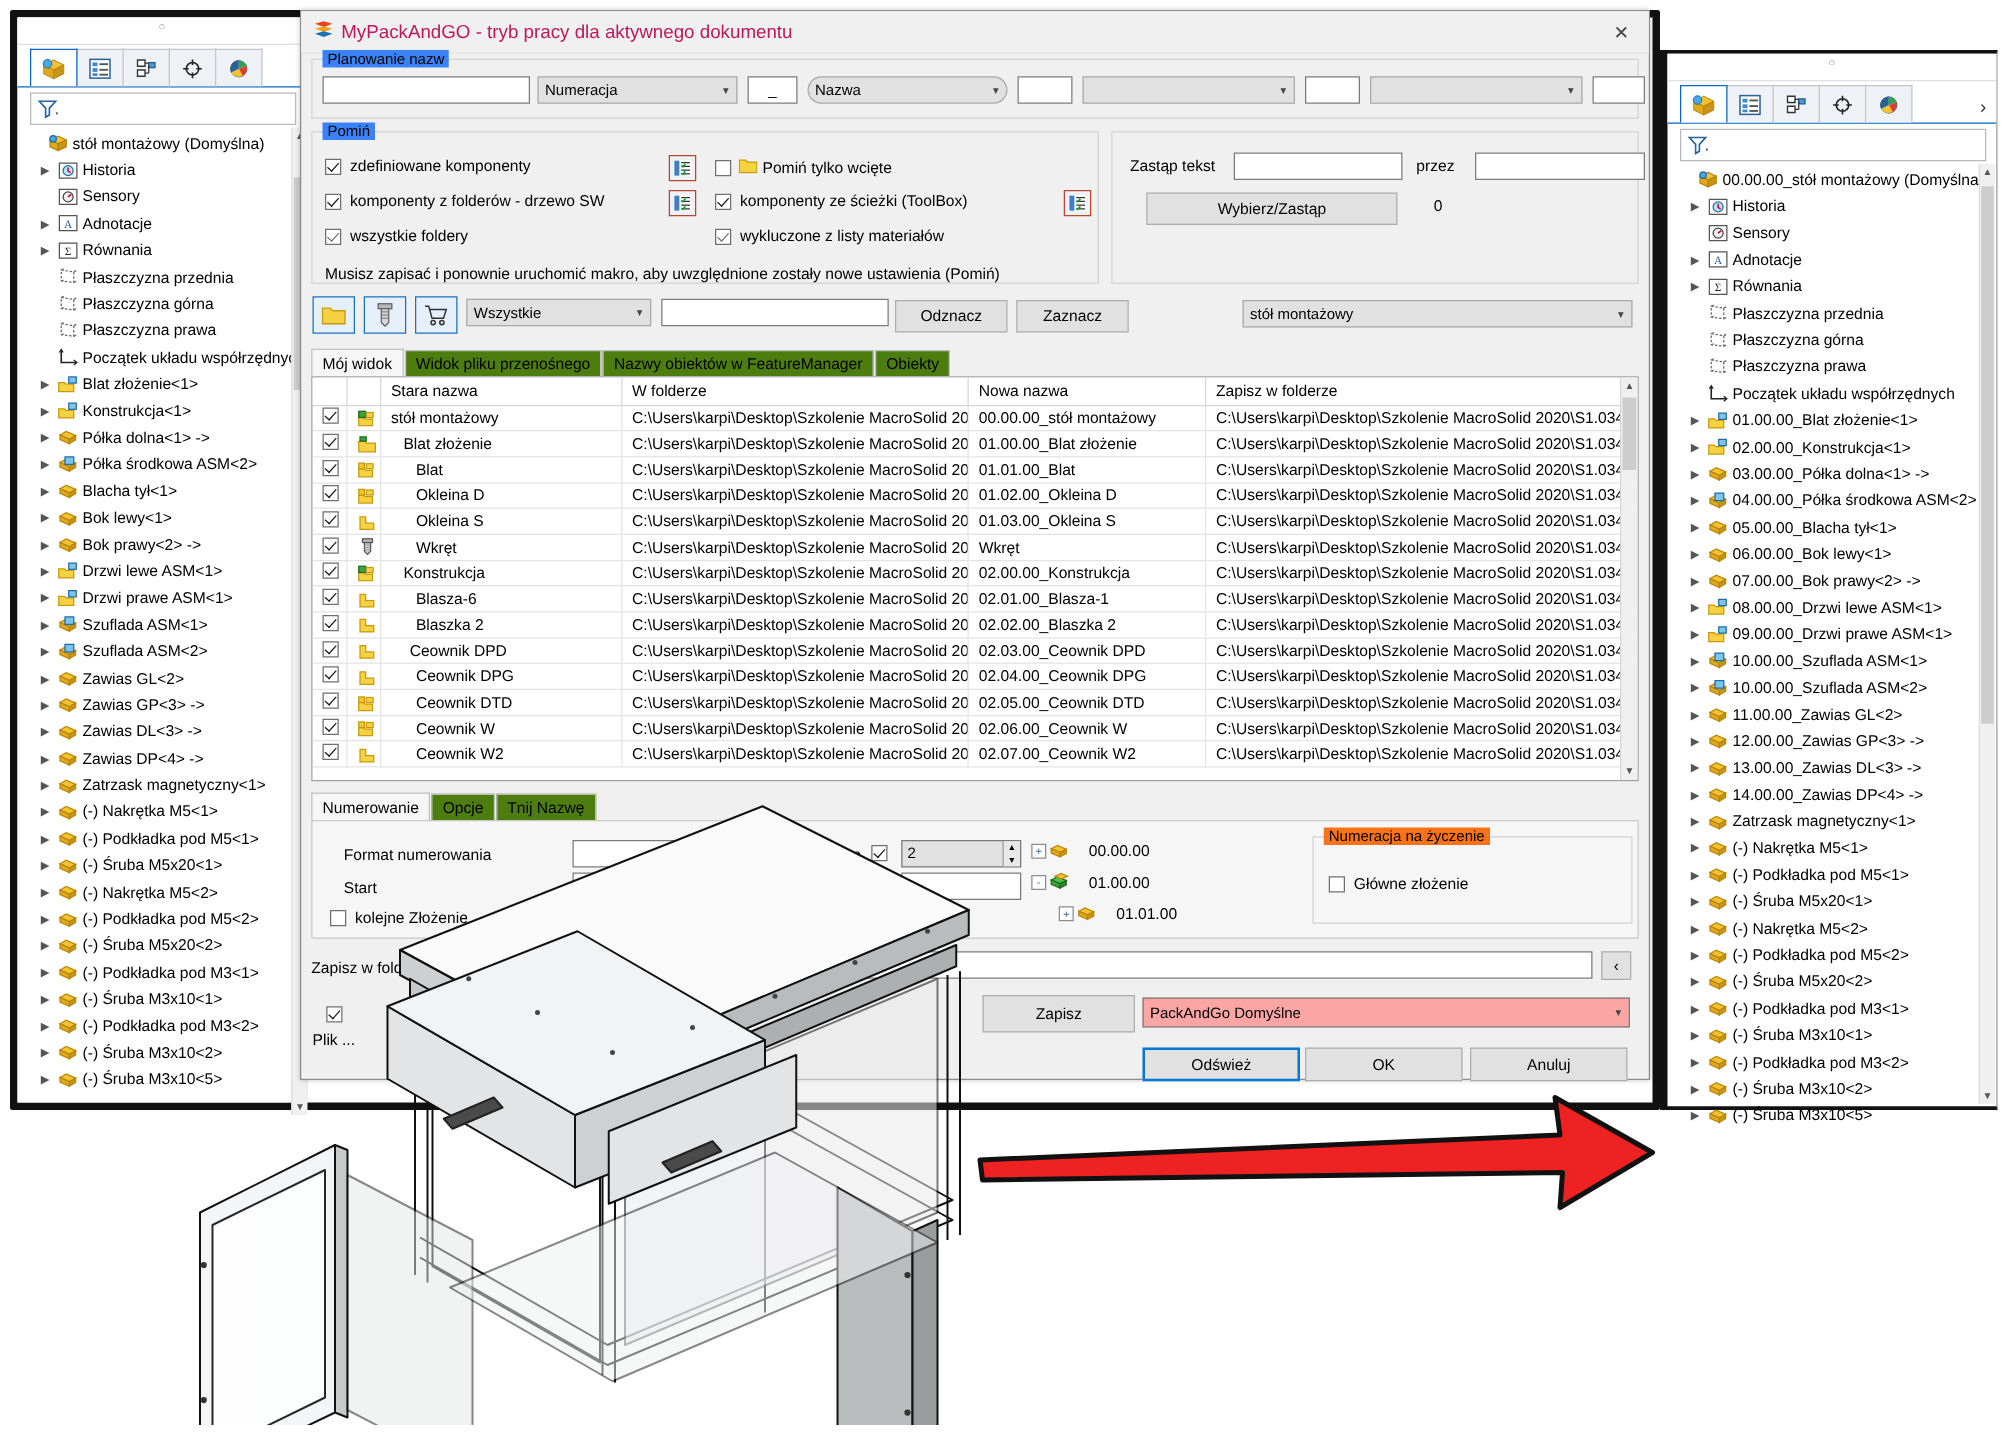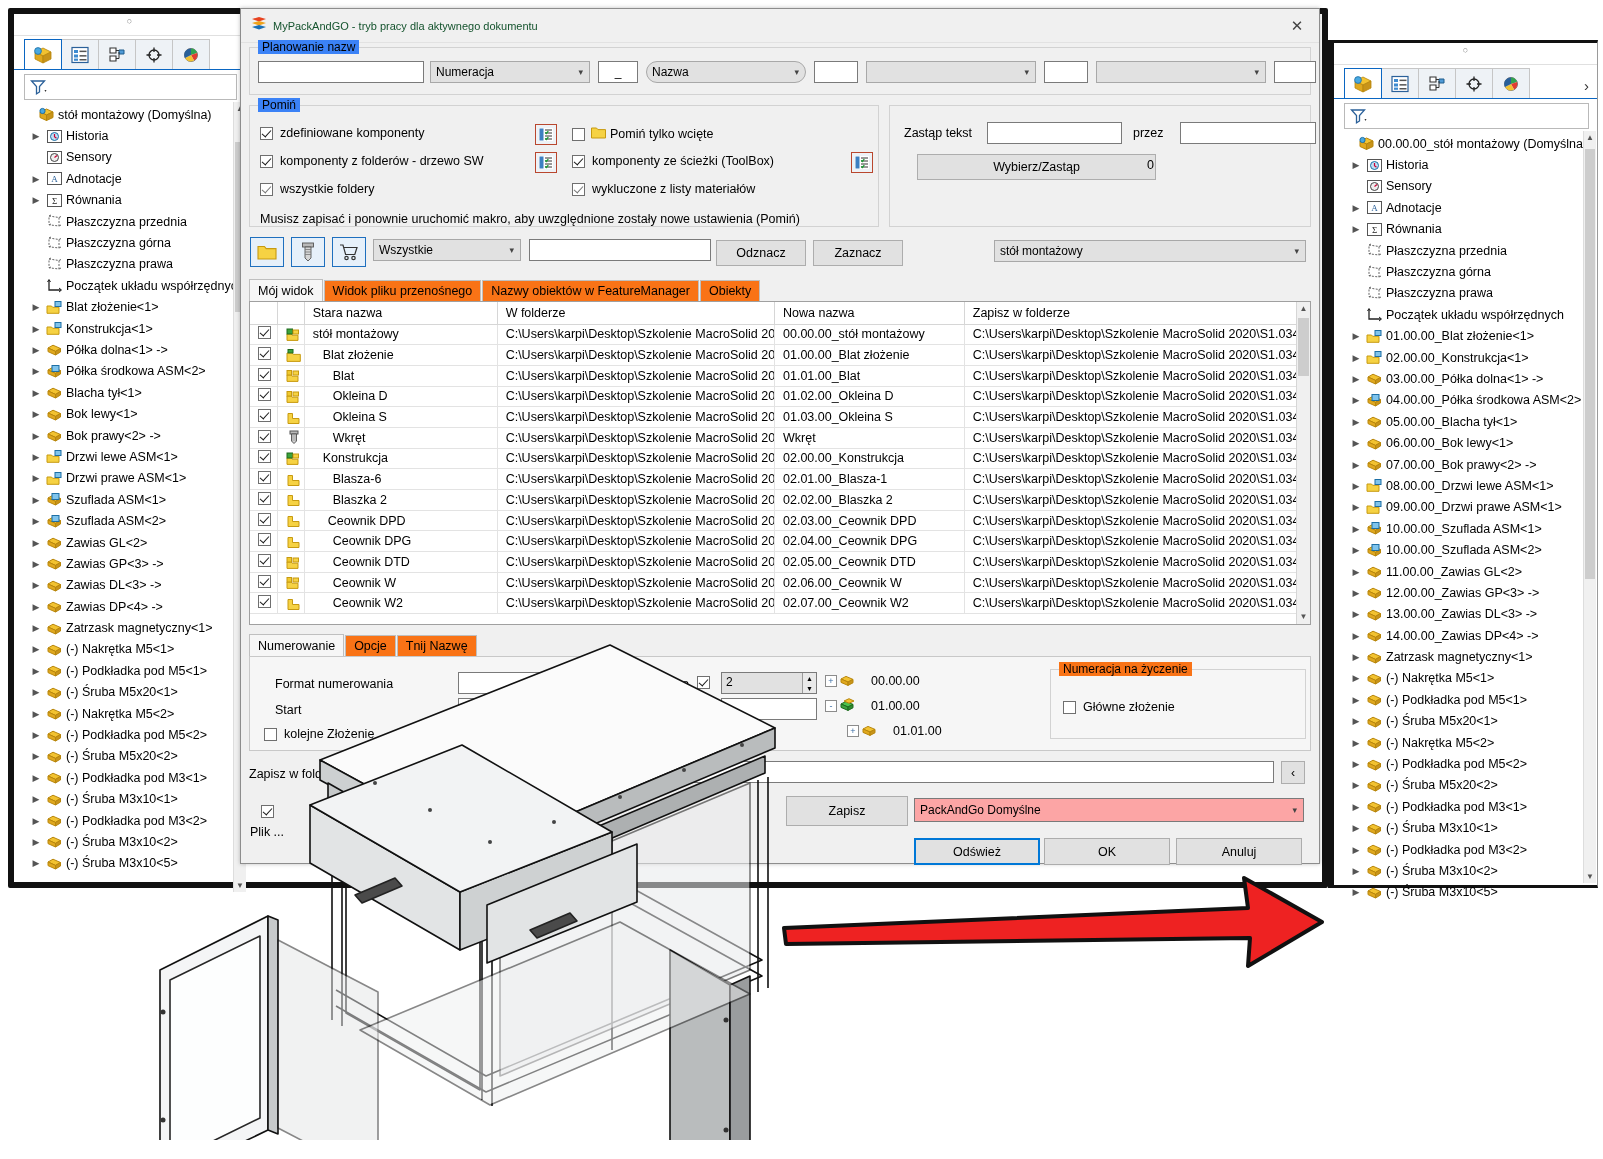--- a/index.html
+++ b/index.html
@@ -49,21 +49,21 @@
                       color:#555; line-height:13px; }
 
   
   .dlg {
     position:absolute; left:240px; top:8px; width:1080px; height:856px;
     background:#f0f0f0; border:1px solid #8d8d8d;
     box-shadow:0 0 4px rgba(0,0,0,.25);
   }
   .dlg-title { height:34px; background:#f0f0f0; display:flex; align-items:center;
                border-bottom:1px solid #e2e2e2; }
-  .dlg-title .tt { font-size:11px; color:#14532d; padding-left:6px; }
+  .dlg-title .tt { font-size:15px; color:#be185d; padding-left:6px; }
   .dlg-close { margin-left:auto; width:44px; height:32px; display:flex; align-items:center;
                justify-content:center; font-size:15px; color:#444; }
 
   
   .grp { position:absolute; border:1px solid #d2d2d2; }
   .grp > legend, .grp-title {
     position:absolute; top:-8px; left:8px; background:#3b82f6; padding:0 4px; font-size:12px;
   }
 
   
@@ -87,21 +87,21 @@
   .listico { width:22px; height:21px; border:1px solid #b9472e; background:#eef2f6;
              display:flex; align-items:center; justify-content:center; }
 
   
   .toolbtn { width:34px; height:30px; border:1px solid #1e6fbe; background:#e6f0fa;
              display:flex; align-items:center; justify-content:center; }
 
   
   .tabstrip { display:flex; align-items:flex-end; height:22px; }
   .tabi { height:21px; padding:0 8px; border:1px solid #bfbfbf; border-bottom:none;
-          background:#f97316; font-size:12.5px; display:flex; align-items:center; margin-right:1px; }
+          background:#4d7c0f; font-size:12.5px; display:flex; align-items:center; margin-right:1px; }
   .tabi.active { background:#f6f6f6; height:22px; border-color:#bfbfbf; }
 
   
   .tblbox { position:absolute; background:#fff; border:1px solid #a0a0a0; overflow:hidden; }
   table.grid { border-collapse:collapse; width:100%; table-layout:fixed; font-size:12.5px; }
   table.grid th { background:#fff; font-weight:normal; text-align:left; height:22px;
                   border-bottom:1px solid #d6d6d6; border-right:1px solid #d6d6d6; padding-left:8px; }
   table.grid td { height:20.7px; border-bottom:1px solid #e3e3e3; border-right:1px solid #e3e3e3;
                   padding-left:8px; overflow:hidden; white-space:nowrap; }
   td.ck { padding-left:5px; width:26px; border-right:none; }
@@ -1134,21 +1134,21 @@
     </div>
 
     <div style="position:absolute; left:10px; top:106px; font-size:12.5px;">Musisz  zapisać  i ponownie  uruchomić  makro,  aby  uwzględnione  zostały  nowe  ustawienia  (Pomiń)</div>
   </div>
 
   <div class="grp" style="left:648px; top:96px; right:8px; height:122px;">
     <span class="lbl" style="position:absolute; left:14px; top:20px;">Zastąp tekst</span>
     <input class="tb" style="position: absolute; left: 97px; top: 16px; width: 135px;" value="">
     <span class="lbl" style="position:absolute; left:243px; top:20px;">przez</span>
     <input class="tb" style="position: absolute; left: 290px; top: 16px; width: 136px;" value="">
-    <div class="btn" style="position:absolute; left:27px; top:48px; width:239px;">
+    <div class="btn" style="position:absolute; left:27px; top:48px; width:201px;">
       <span>Wybierz/Zastąp</span>
     </div>
     <span class="lbl" style="position:absolute; left:257px; top:52px;">0</span>
   </div>
 
   <div class="toolbtn" style="position:absolute; left:9px; top:228px;">
     <svg width="20" height="17" viewBox="0 0 20 17">
         <path d="M1 2.5 h6.4 l1.8 2.1 h9.8 v10.4 h-18 z" fill="#f6d243" stroke="#c79a10" stroke-width="1.1"></path>
       </svg>
   </div>

